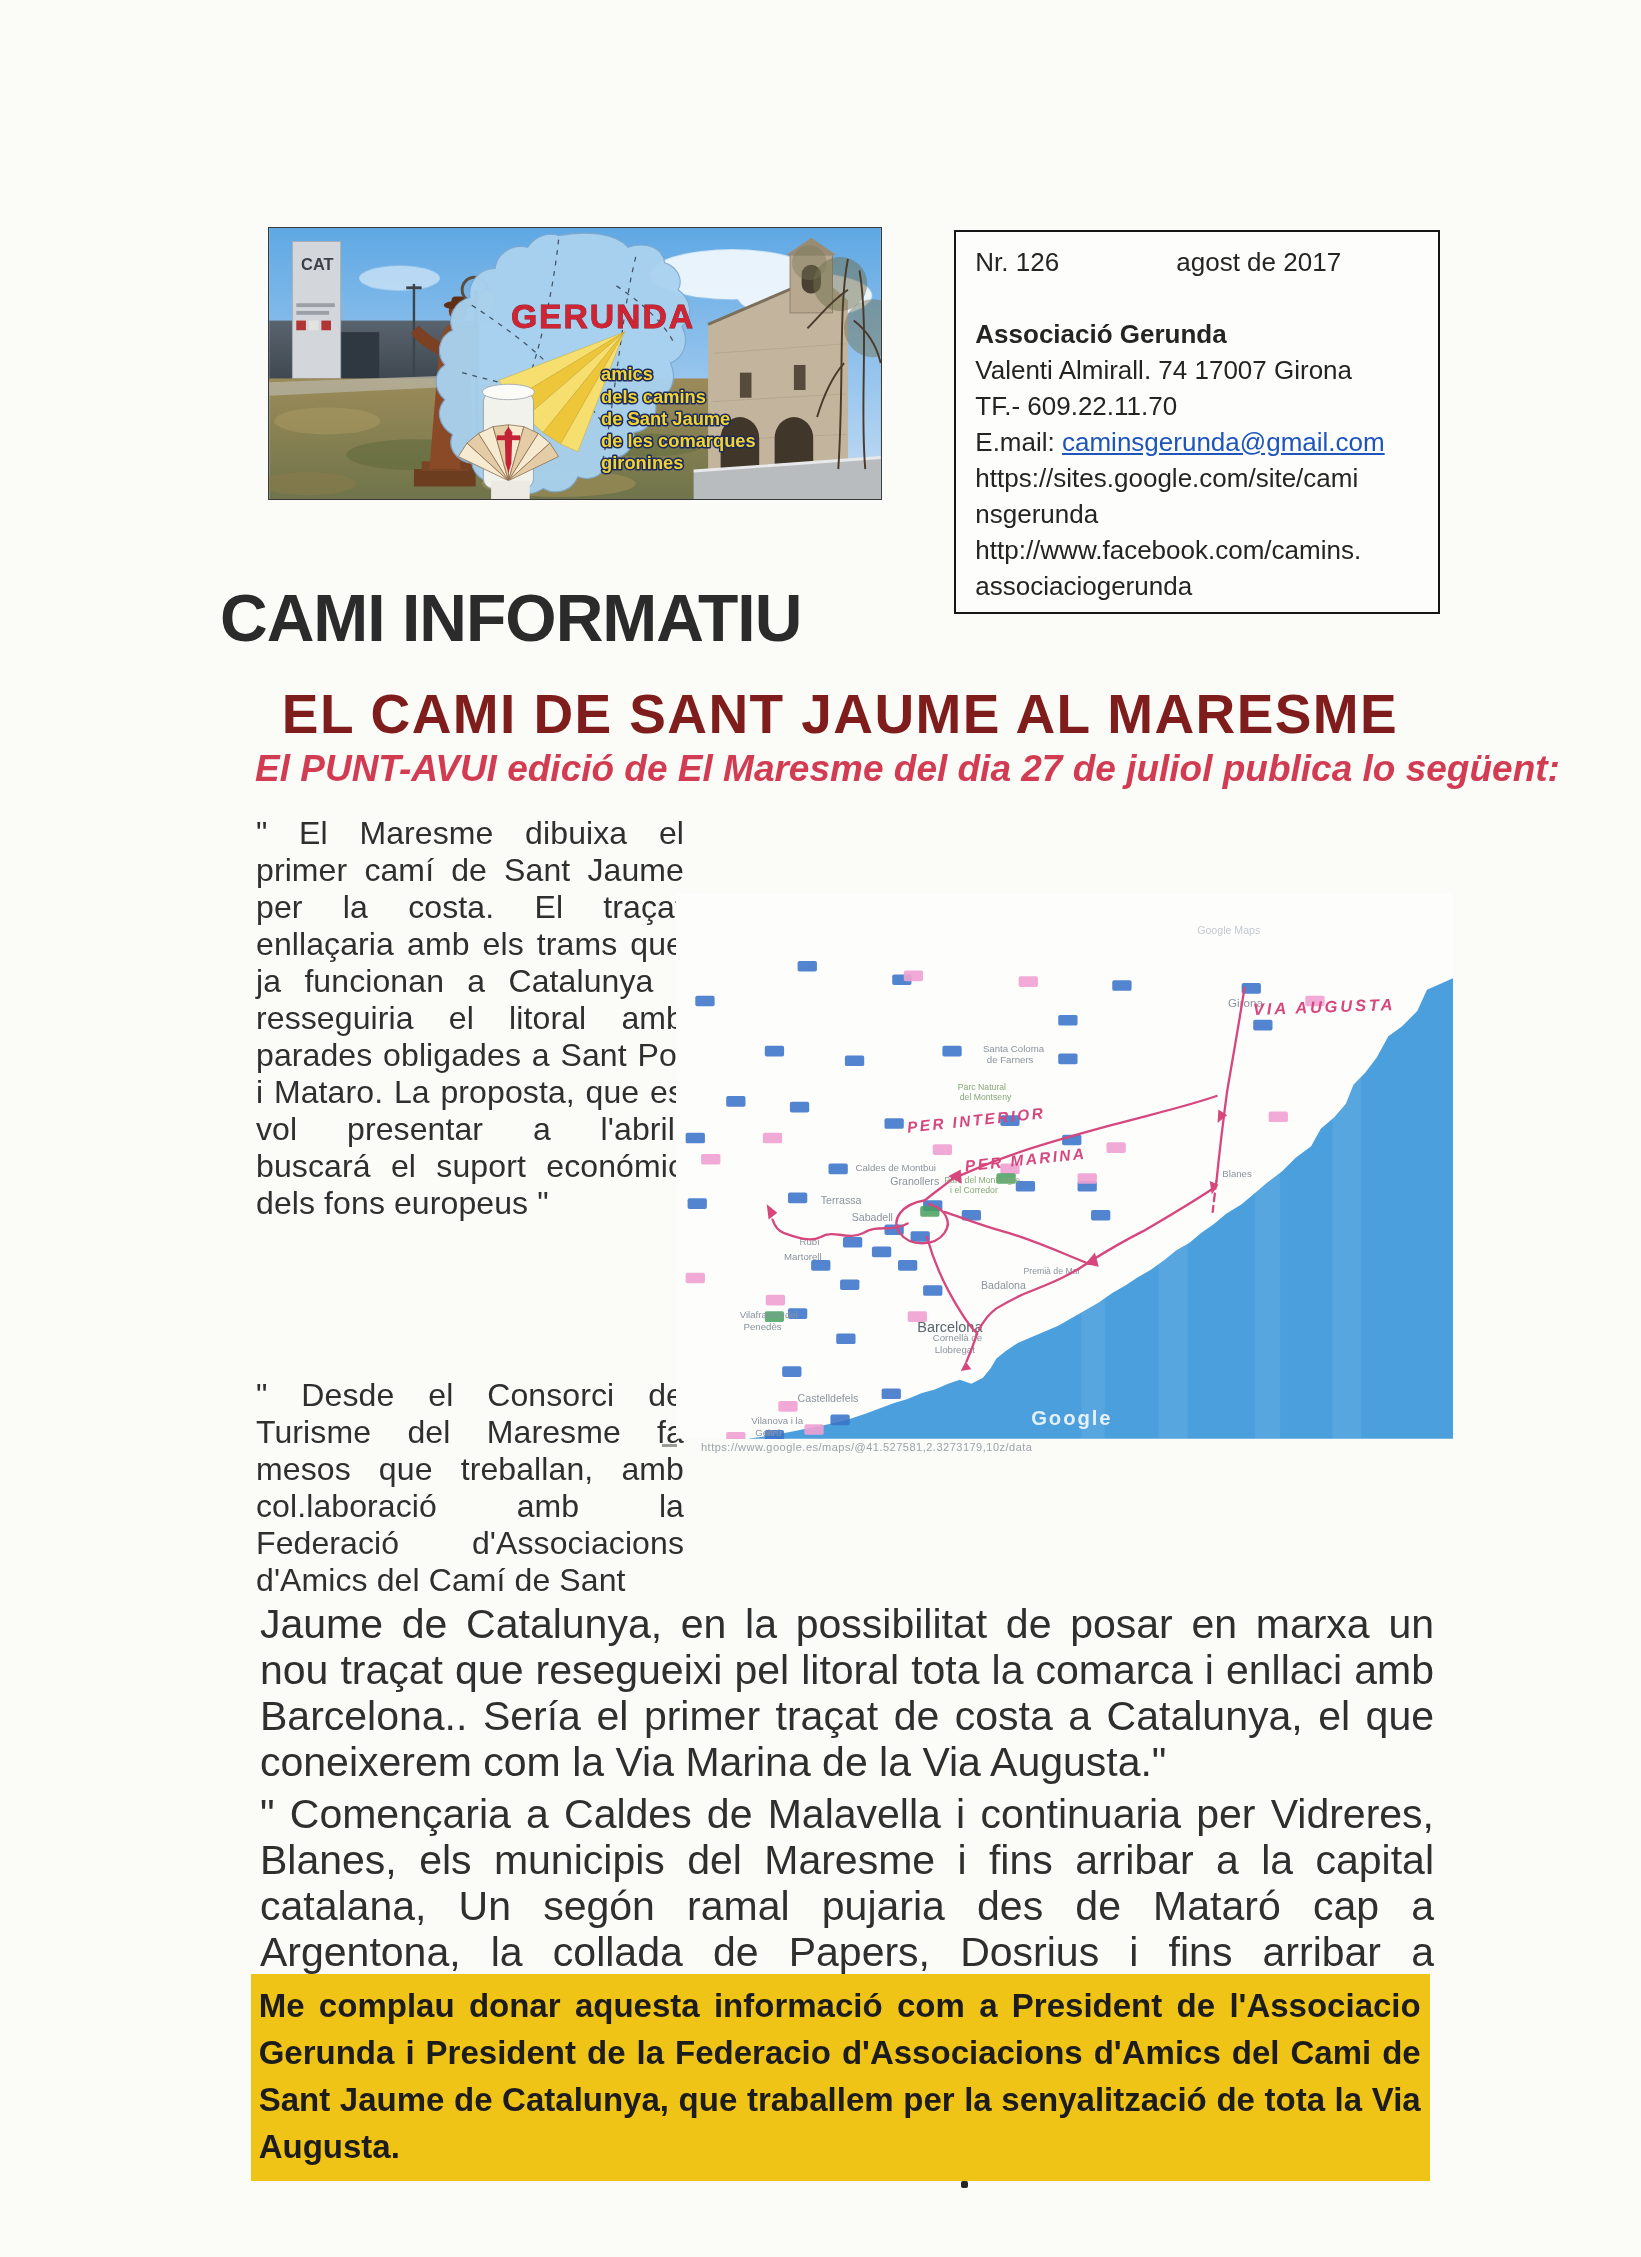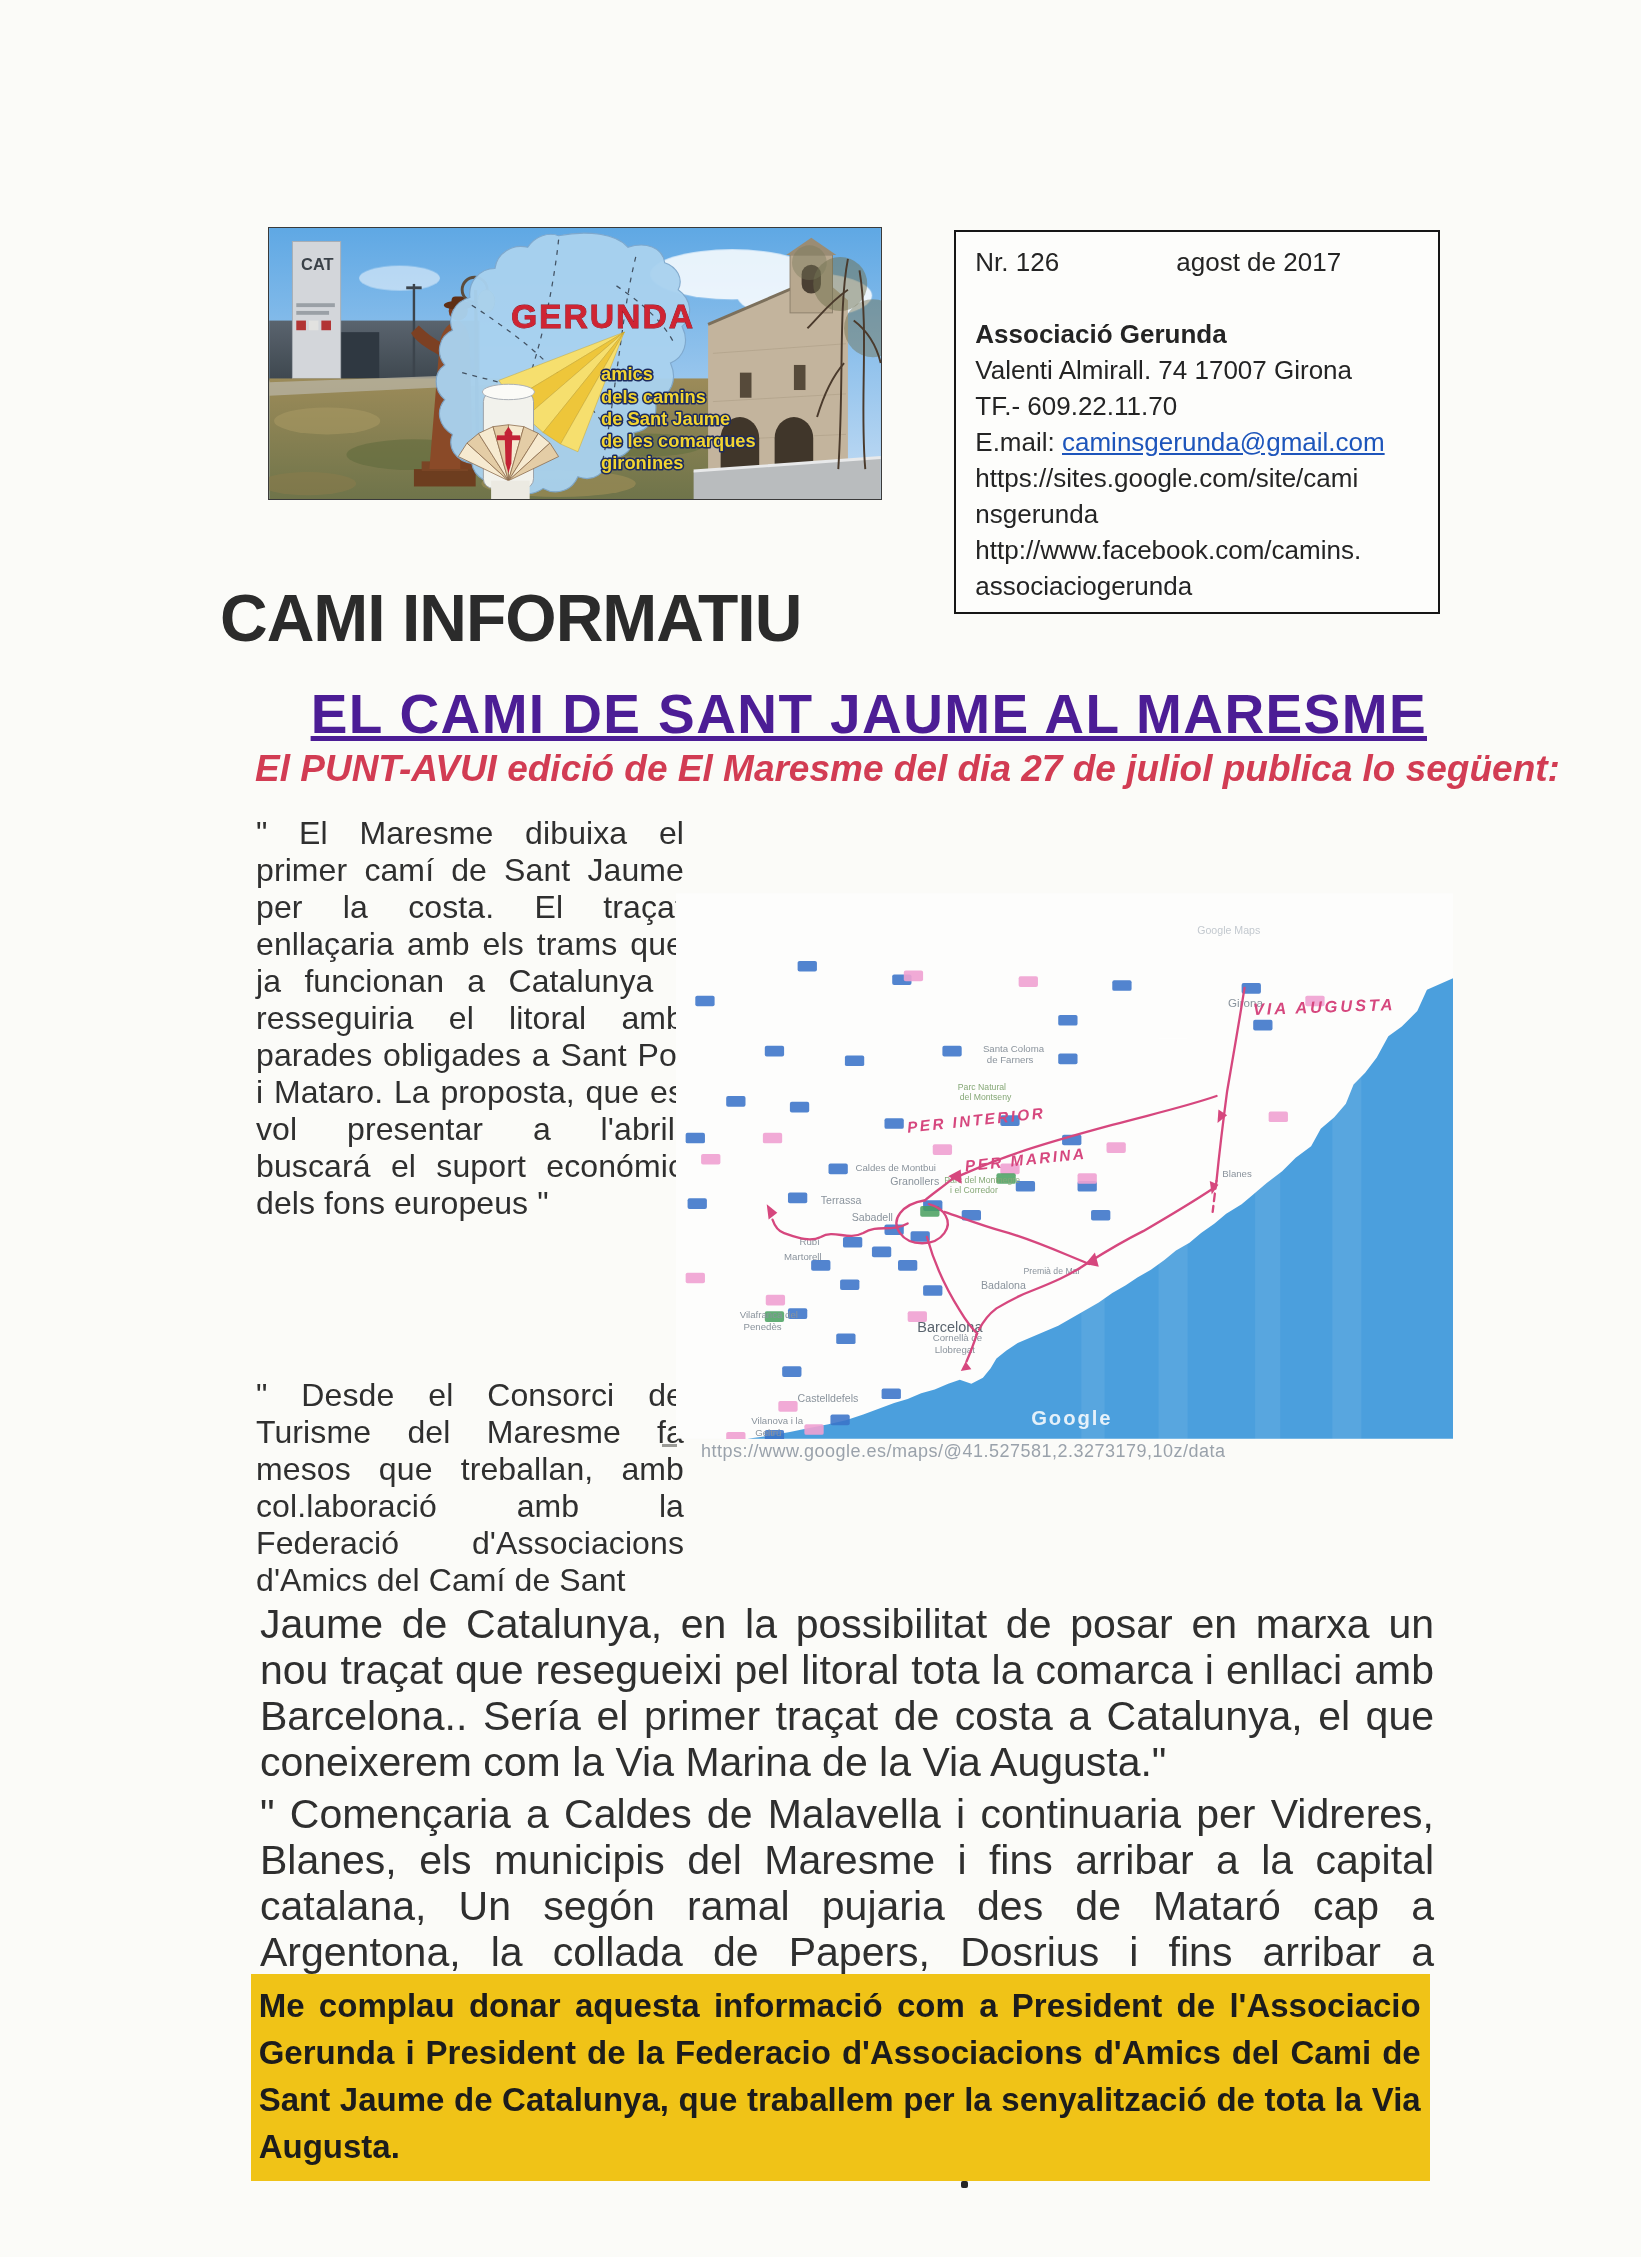--- a/index.html
+++ b/index.html
@@ -15,37 +15,37 @@
     box-sizing:border-box;padding:11.6px 19.3px 0 19.3px;font-size:26px;line-height:36px;color:#242424;
   }
   .infobox .row1{display:flex;}
   .infobox .nr{display:inline-block;width:201px;}
   .infobox .spacer{height:36px;}
   .infobox .org{font-weight:bold;}
   .infobox .nowrap{white-space:nowrap;}
   .email-link{color:#1d55bb;text-decoration:underline;cursor:pointer;}
   .doc-title{left:220px;top:533px;font-size:66px;font-weight:bold;color:#2b2b2b;letter-spacing:-1px;white-space:nowrap;}
   
-  .headline{left:253px;top:635px;width:1174px;text-align:right;font-size:55px;font-weight:bold;color:#4c1d95;letter-spacing:1.4px;white-space:nowrap;text-decoration:underline;}
+  .headline{left:253px;top:635px;width:1174px;text-align:center;font-size:55px;font-weight:bold;color:#7f1d1d;letter-spacing:1.4px;white-space:nowrap;}
   .subheadline{left:255px;top:701px;width:1174px;font-size:37px;font-weight:bold;font-style:italic;color:#d23c53;white-space:nowrap;}
   
   .quote{color:#2f2f2f;text-align:justify;}
   .qcol{left:256px;width:428px;font-size:32px;line-height:37px;letter-spacing:0.1px;}
   .qwide{left:260px;width:1174px;font-size:41px;line-height:46px;}
   .q1{top:768px;}
   .q2col{top:1330px;}
   .q2full{top:1554px;}
   .q3{top:1744px;}
   .highlight-block{
     left:251px;top:1927px;width:1162px;background:#f0c317;padding:7.7px 9.7px 11.6px 7.7px;
     font-size:33px;line-height:47px;font-weight:bold;color:#1c1c1c;text-align:justify;
   }
   
   .mapfig{left:676px;top:846px;width:777px;height:546px;}
-  .map-caption{left:701px;top:1394px;font-size:18px;color:#9aa2ab;letter-spacing:0.5px;}
+  .map-caption{left:701px;top:1394px;font-size:11px;color:#9aa2ab;letter-spacing:0.5px;}
   .speck{left:961px;top:2134px;width:6.8px;height:6.8px;background:#262626;border-radius:1.9px;}
   .dash-artifact{left:662px;top:1397px;width:15.4px;height:2.9px;background:#9a9a96;}
   svg text{font-family:"Liberation Sans","DejaVu Sans",sans-serif;}
   .hand{font-style:italic;font-weight:bold;letter-spacing:2.5px;}
 </style>
 </head>
 <body>
 
 <div class="abs collage">
 <svg width="612" height="271" viewBox="0 0 634 281">

